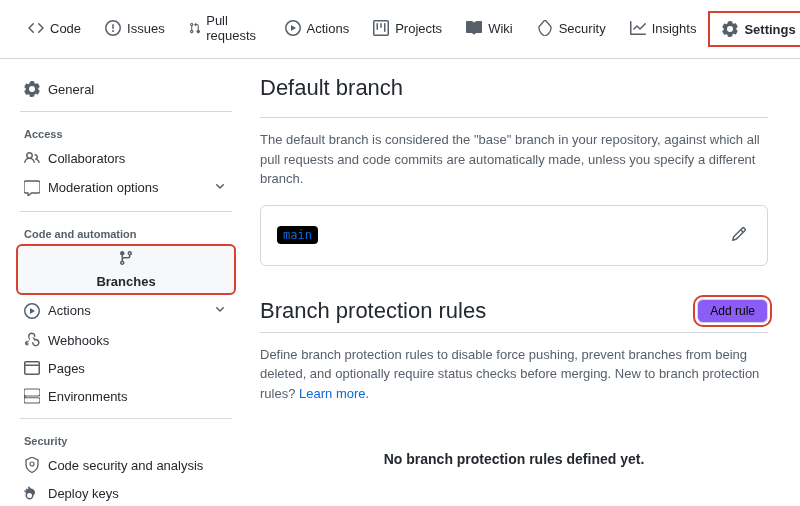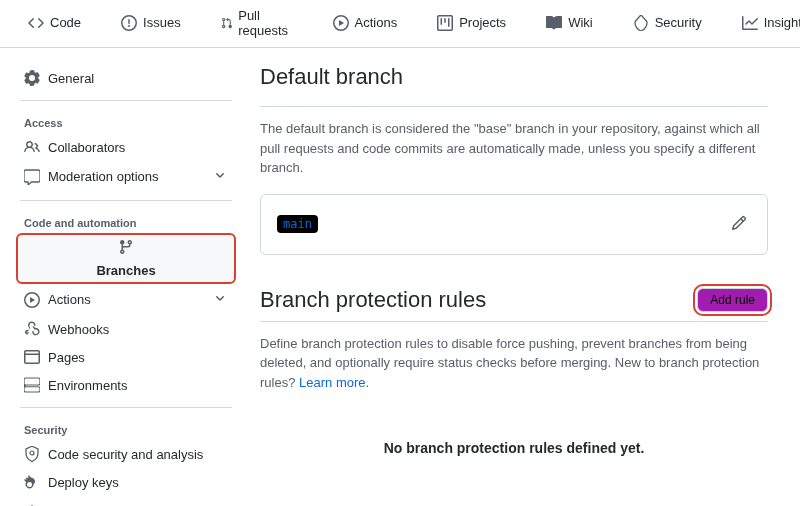--- a/index.html
+++ b/index.html
@@ -1,17 +1,17 @@
 <!DOCTYPE html>
 <html><head>
 <meta charset="utf-8">
 <style>
 * { box-sizing: border-box; margin: 0; padding: 0; }
 body { font-family: -apple-system, BlinkMacSystemFont, "Segoe UI", Helvetica, Arial, sans-serif; font-size: 14px; color: #24292f; background: #fff; }
-.topnav { display: flex; align-items: center; padding: 0 16px; border-bottom: 1px solid #d0d7de; height: 48px; gap: 16px; }
+.topnav { display: flex; align-items: center; padding: 0 16px; border-bottom: 1px solid #d0d7de; height: 59px; gap: 0; }
 .topnav-item { display: flex; align-items: center; gap: 6px; padding: 8px 12px; color: #24292f; font-size: 13px; cursor: pointer; border-bottom: 2px solid transparent; }
 .topnav-item.selected { font-weight: 600; }
 .topnav-item.highlighted { border: 2px solid #d8412f; }
 .icon { width: 16px; height: 16px; display: inline-flex; align-items: center; justify-content: center; fill: #57606a; }
 .container { display: flex; padding: 16px; gap: 24px; }
 .sidebar { width: 220px; flex-shrink: 0; }
 .sidebar-item { display: flex; align-items: center; gap: 8px; padding: 6px 8px; border-radius: 6px; cursor: pointer; font-size: 13px; position: relative; }
 .sidebar-item.active { background: #f6f8fa; font-weight: 600; flex-direction: column; }
 .sidebar-item.highlighted { outline: 2px solid #d8412f; outline-offset: -2px; }
 .sidebar-heading { font-size: 11px; font-weight: 600; color: #57606a; padding: 8px 8px 4px; }
@@ -19,21 +19,21 @@
 .chevron { margin-left: auto; }
 .main { flex: 1; padding-right: 16px; }
 h2 { font-size: 22px; font-weight: 400; margin-bottom: 8px; padding-bottom: 8px; }
 .section-rule { border-bottom: 1px solid #d0d7de; margin-bottom: 12px; }
 .desc { font-size: 13px; color: #57606a; margin-bottom: 16px; line-height: 1.5; }
 .branch-box { display: flex; align-items: center; justify-content: space-between; border: 1px solid #d0d7de; border-radius: 6px; padding: 16px; margin-bottom: 32px; }
 .branch-name { font-family: ui-monospace, monospace; font-size: 12px; background: #000000; color: #0969da; padding: 2px 6px; border-radius: 4px; }
 .edit-btn { cursor: pointer; padding: 4px; }
 .section-header { display: flex; align-items: center; justify-content: space-between; margin-bottom: 8px; }
 .section-header h2 { margin: 0; padding: 0; }
-.add-rule-btn { font-size: 12px; padding: 4px 12px; border: 1px solid #d0d7de; border-radius: 6px; background: #a21caf; cursor: pointer; }
+.add-rule-btn { font-size: 12px; padding: 4px 12px; border: 1px solid #d0d7de; border-radius: 6px; background: #8b5cf6; cursor: pointer; }
 .add-rule-btn.highlighted { outline: 2px solid #d8412f; outline-offset: 2px; }
 .learn-link { color: #0969da; cursor: pointer; }
 .empty-state { text-align: center; font-size: 14px; font-weight: 600; padding: 32px 0; }
 </style>
 </head>
 <body>
 
 <nav class="topnav">
     <div class="topnav-item">
       <svg class="icon" viewBox="0 0 16 16">

